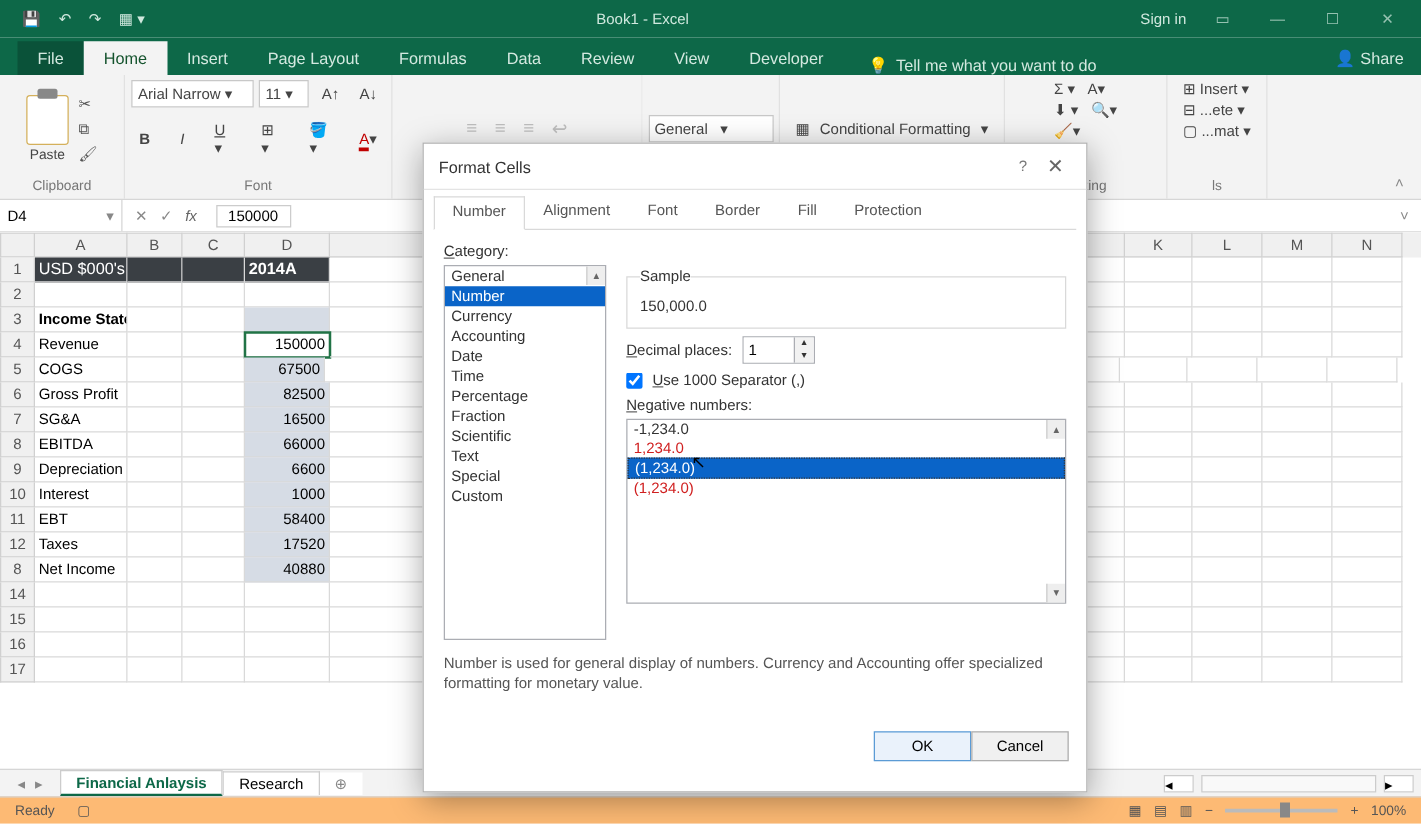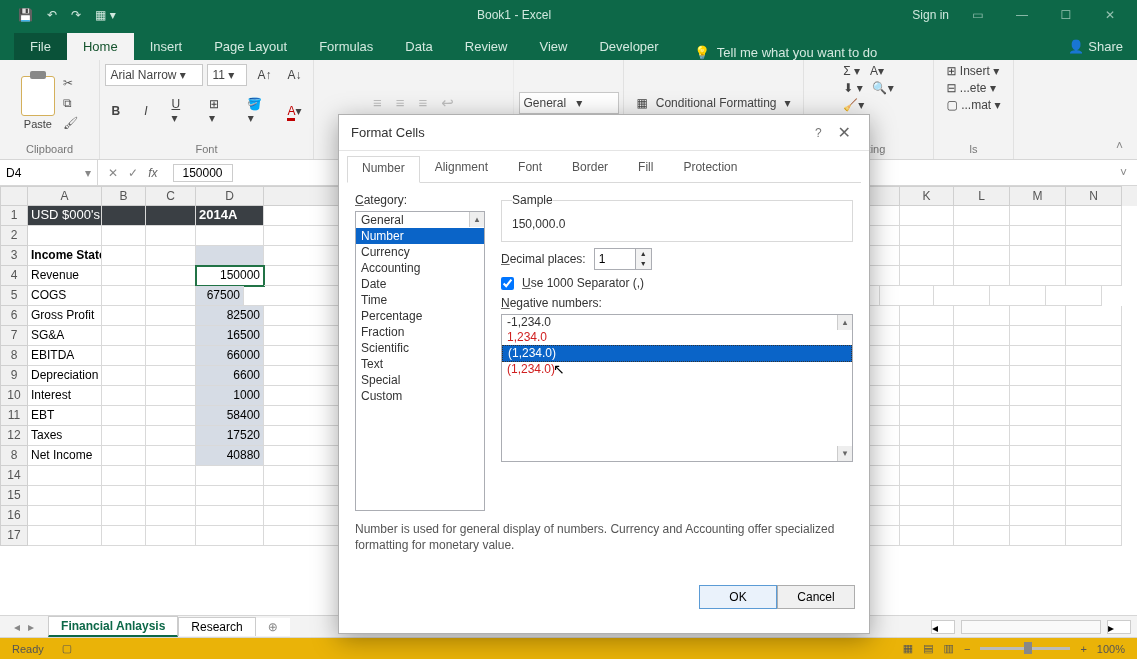--- a/index.html
+++ b/index.html
@@ -53,21 +53,21 @@
 .num { text-align: right; font-family: "Arial Narrow", Arial; }
 
 
 .sheet-bar { position: absolute; bottom: 22px; left: 0; right: 0; height: 22px; background: #f3f3f3; border-top: 1px solid #d6d6d6; display: flex; align-items: center; font-size: 12px; }
 .sheet-nav { display: flex; gap: 8px; padding: 0 14px; color: #888; }
 .stab { padding: 2px 12px; border: 1px solid #ccc; border-bottom: none; background: #fff; }
 .stab.active { color: #0d6848; font-weight: 600; border-bottom: 2px solid #0d6848; }
 .stab.new { border: none; color: #888; }
 
 
-.status-bar { position: absolute; bottom: 0; left: 0; right: 0; height: 22px; background: #eab308; border-top: 1px solid #d6d6d6; display: flex; align-items: center; font-size: 11px; color: #555; padding: 0 12px; gap: 18px; }
+.status-bar { position: absolute; bottom: 0; left: 0; right: 0; height: 22px; background: #fdba74; border-top: 1px solid #d6d6d6; display: flex; align-items: center; font-size: 11px; color: #555; padding: 0 12px; gap: 18px; }
 .status-right { margin-left: auto; display: flex; gap: 10px; align-items: center; }
 .zoom-slider { width: 90px; height: 3px; background: #bbb; position: relative; }
 .zoom-slider::after { content: ""; position: absolute; width: 8px; height: 12px; background: #888; top: -5px; left: 44px; }
 
 
 .dialog { position: absolute; left: 338px; top: 114px; width: 532px; height: 520px; background: #fff; border: 1px solid #b0b0b0; box-shadow: 0 6px 24px rgba(0,0,0,.35); font-size: 12px; color: #333; }
 .dlg-title { display: flex; align-items: center; padding: 8px 12px; border-bottom: 1px solid #e4e4e4; }
 .dlg-title .t { flex: 1; font-size: 13px; }
 .dlg-title .help { color: #777; padding: 0 10px; cursor: pointer; }
 .dlg-title .close { color: #666; padding: 0 6px; cursor: pointer; font-size: 16px; }
@@ -75,21 +75,21 @@
 .dtab { padding: 4px 14px; border: 1px solid transparent; cursor: pointer; color: #555; }
 .dtab.active { border: 1px solid #d9d9d9; border-bottom-color: #fff; background: #fff; position: relative; top: 1px; }
 .dlg-body { padding: 10px 16px; display: flex; gap: 16px; }
 .cat-col { width: 130px; }
 .cat-list { border: 1px solid #abadb3; height: 300px; overflow: hidden; background: #fff; margin-top: 4px; position: relative;}
 .cat-item { padding: 1px 5px; cursor: pointer; }
 .cat-item.sel { background: #0a64c8; color: #fff; }
 .scroll-arrow { position:absolute; right:0; top:0; width:15px; height:15px; background:#eee; border-left:1px solid #ccc; text-align:center; font-size:9px; line-height:15px; color:#666;}
 .opt-col { flex: 1; }
 .field-row { display: flex; align-items: center; gap: 8px; margin: 6px 0; }
-.sample-box { border: 1px solid #d9d9d9; padding: 6px 10px 10px 10px; margin-bottom: 6px; }
+.sample-box { border: 1px solid #d9d9d9; padding: 6px 10px 10px 10px; margin-bottom: 6px; margin-top: 20px; }
 .sample-box legend { font-size: 12px; color: #333; }
 .spin { display: flex; border: 1px solid #abadb3; height: 22px; }
 .spin input { width: 40px; border: none; text-align: left; padding: 0 4px; font-size: 12px; }
 .spin .sp-btns { display: flex; flex-direction: column; width: 16px; border-left: 1px solid #abadb3; }
 .spin .sp-btns div { flex: 1; text-align: center; font-size: 7px; line-height: 9px; background: #f2f2f2; cursor: pointer; }
 .neg-list { border: 1px solid #abadb3; height: 148px; margin-top: 4px; background: #fff; position: relative;}
 .neg-item { padding: 0 5px; cursor: pointer; line-height: 15px; }
 .neg-item.red { color: #d02020; }
 .neg-item.sel { background: #0a64c8; color: #fff; border: 1px dotted #333; }
 .dlg-desc { padding: 0 16px; color: #555; line-height: 1.35; }
@@ -304,21 +304,21 @@
         <div class="cell" style="width: 54px;"></div>
         <div class="cell" style="width: 56px;"></div>
         <div class="cell" style="width: 56px;"></div>
         <div class="cell" style="width: 56px;"></div>
       </div>
       <div class="row">
         <div class="rh">5</div>
         <div class="cell" style="width: 74px; font-family: &quot;Arial Narrow&quot;, Arial;">COGS</div>
         <div class="cell" style="width: 44px;"></div>
         <div class="cell" style="width: 50px;"></div>
-        <div class="cell sel-col num" style="width: 48px;">67500</div>
+        <div class="cell sel-col num" style="width: 64px;">67500</div>
         <div class="cell" style="width: 560px;"></div>
         <div class="cell" style="width: 10px;"></div>
         <div class="cell" style="width: 66px;"></div>
         <div class="cell" style="width: 54px;"></div>
         <div class="cell" style="width: 56px;"></div>
         <div class="cell" style="width: 56px;"></div>
         <div class="cell" style="width: 56px;"></div>
       </div>
       <div class="row">
         <div class="rh">6</div>

